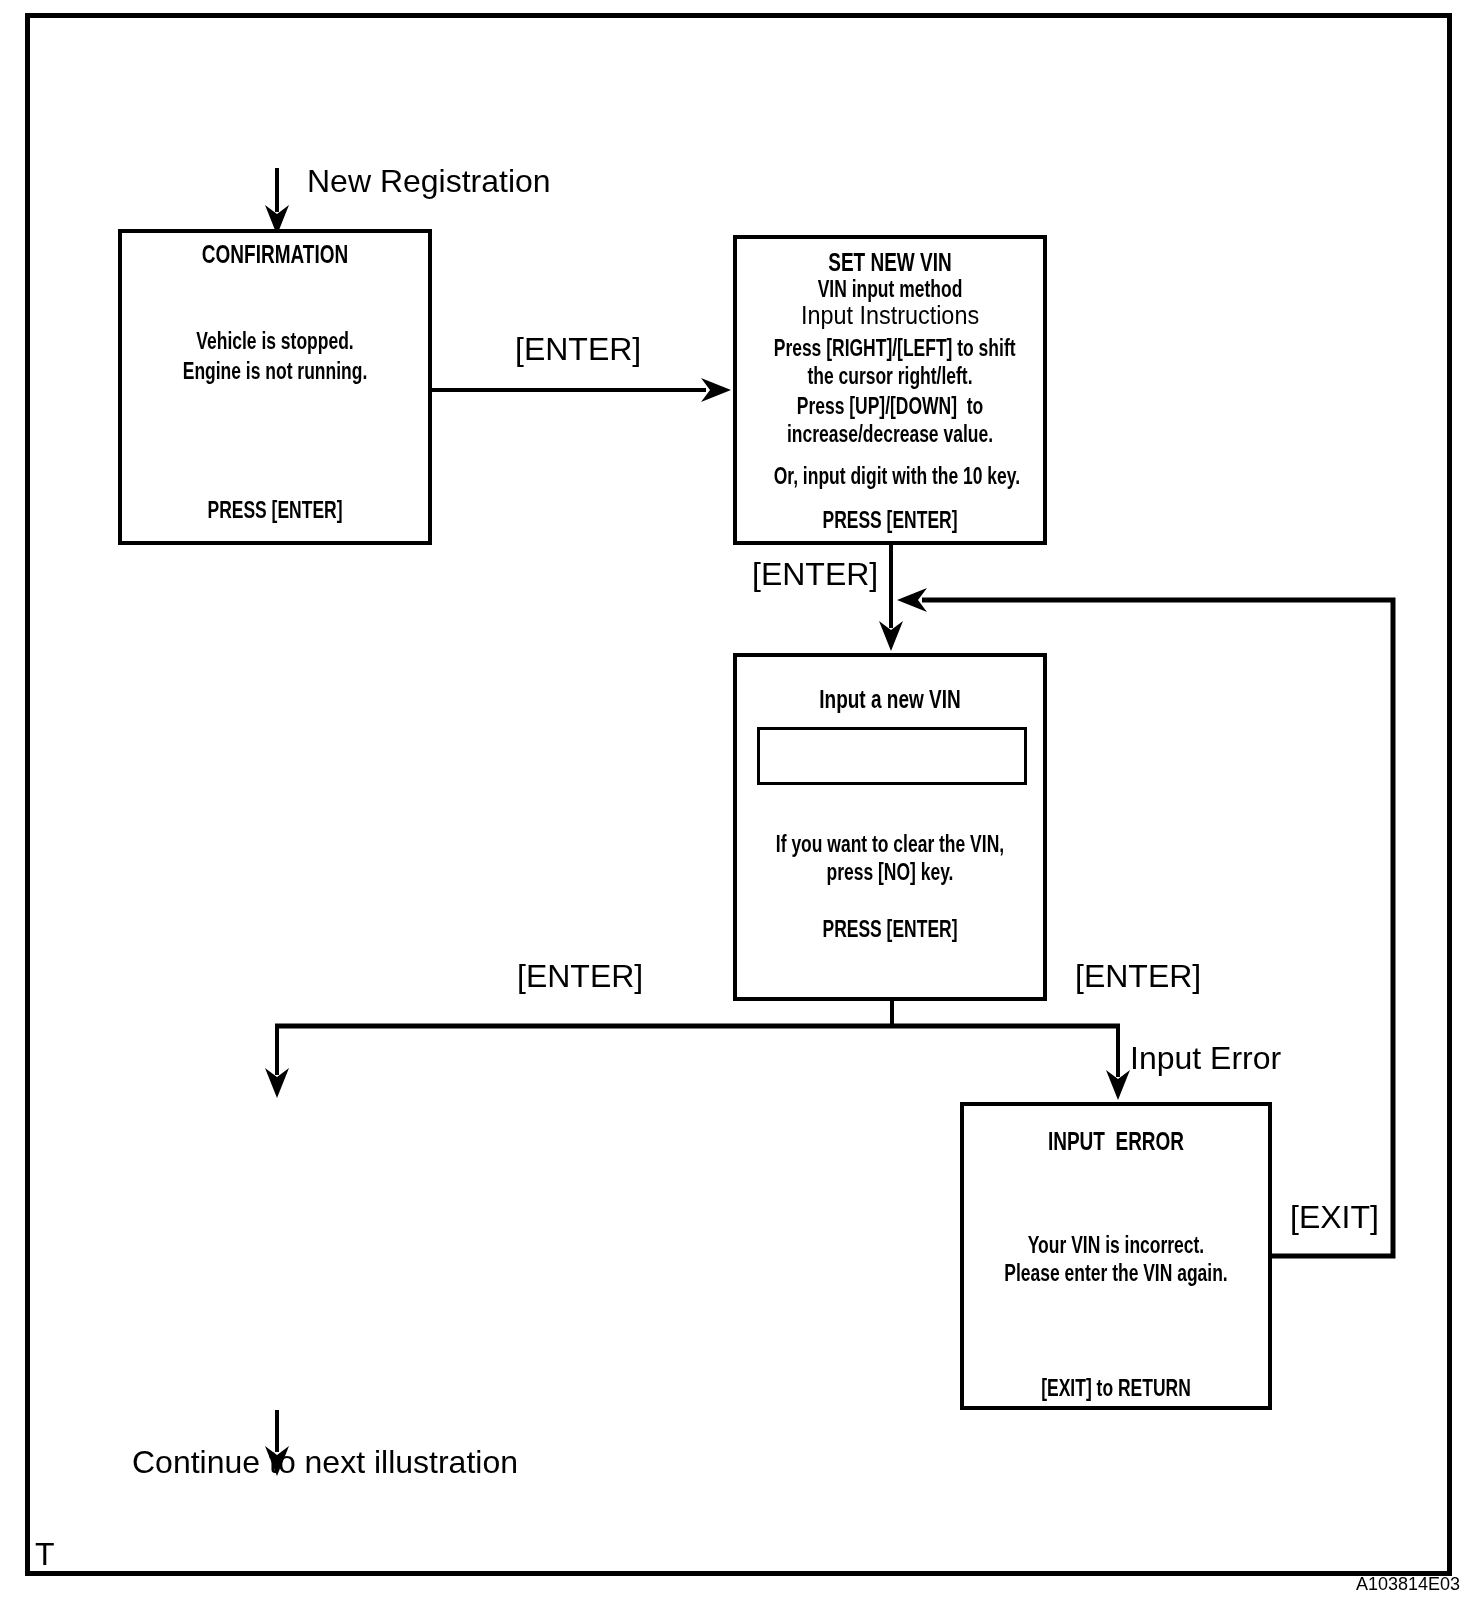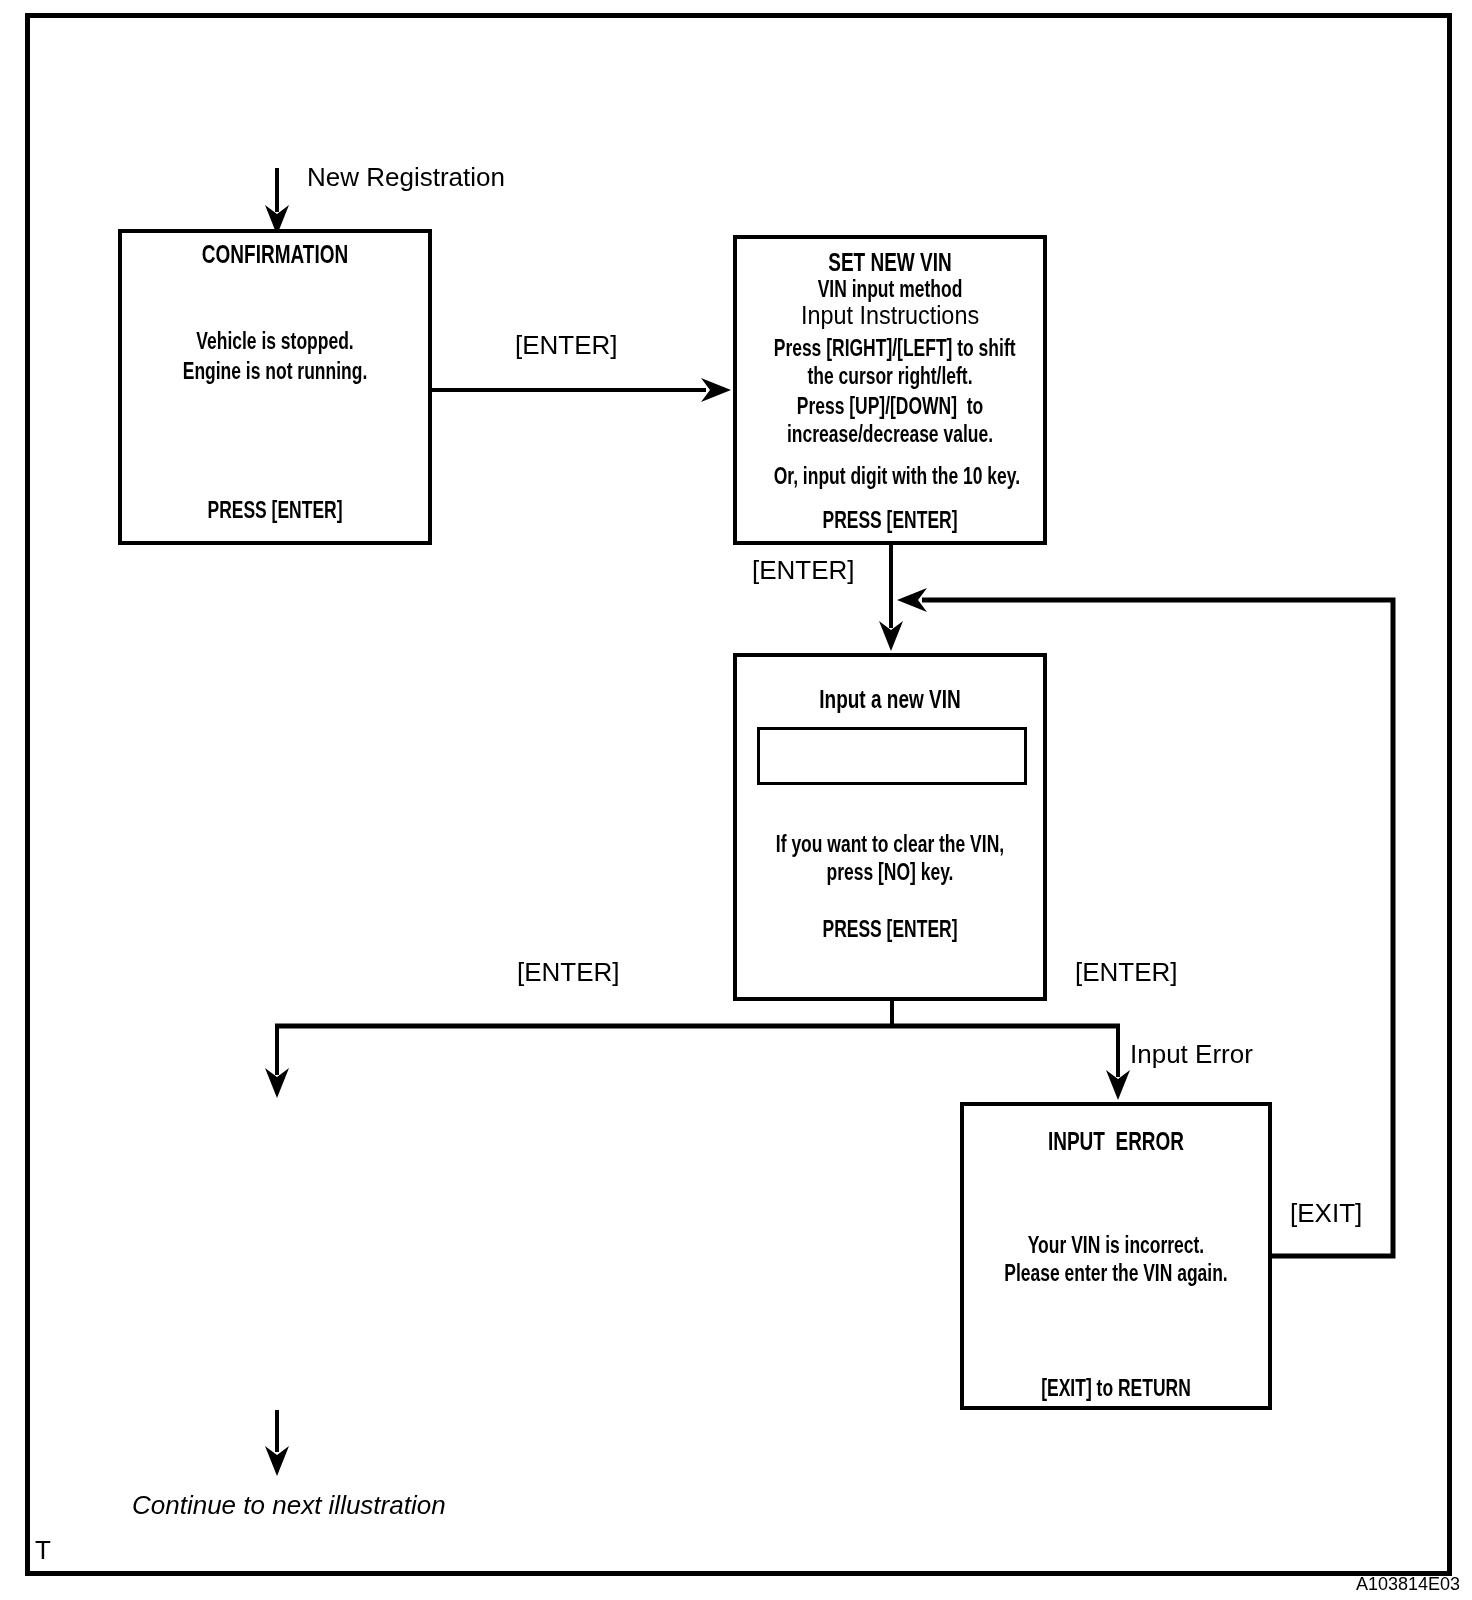--- a/index.html
+++ b/index.html
@@ -23,21 +23,21 @@
   
   .bt{
     position:absolute;left:0;right:0;text-align:center;
     font-weight:bold;font-size:23px;line-height:1.15;
     transform:scaleX(0.76);white-space:pre;
   }
   .bt.title{font-size:25px;}
   .bt.heading{font-weight:normal;font-size:26px;transform:scaleX(0.9);}
   
   .lbl{
-    position:absolute;font-size:26px;line-height:1.15;white-space:pre;
+    position:absolute;font-size:32px;line-height:1.15;white-space:pre;
   }
   .lbl.small{font-size:18px;}
   .vin-field{
     position:absolute;border:3px solid #000;box-sizing:border-box;background:#fff;
   }
 </style>
 </head>
 <body>
 
 <div id="canvas">
@@ -69,21 +69,21 @@
     <polygon points="277,1476 265,1446 277,1455 289,1446" fill="#000"></polygon>
   </svg>
 
   <div class="lbl" style="left:307px;top:163px;">New Registration</div>
   <div class="lbl" style="left:515px;top:331px;">[ENTER]</div>
   <div class="lbl" style="left:752px;top:556px;">[ENTER]</div>
   <div class="lbl" style="left:517px;top:958px;">[ENTER]</div>
   <div class="lbl" style="left:1075px;top:958px;">[ENTER]</div>
   <div class="lbl" style="left:1130px;top:1040px;">Input Error</div>
   <div class="lbl" style="left:1290px;top:1199px;">[EXIT]</div>
-  <div class="lbl" style="left:132px;top:1491px;font-style:italic;">Continue to next illustration</div>
+  <div class="lbl" style="left:132px;top:1444px;">Continue to next illustration</div>
   <div class="lbl" style="left:35px;top:1536px;">T</div>
   <div class="lbl small" style="left:1356px;top:1546px;margin-top:28px;">A103814E03</div>
 
   <div class="box" style="left:118px;top:229px;width:314px;height:316px;">
     <div class="bt title" style="top:7px;">CONFIRMATION</div>
     <div class="bt" style="top:95px;">Vehicle is stopped.</div>
     <div class="bt" style="top:125px;">Engine is not running.</div>
     <div class="bt" style="top:264px;">PRESS [ENTER]</div>
   </div>
 

